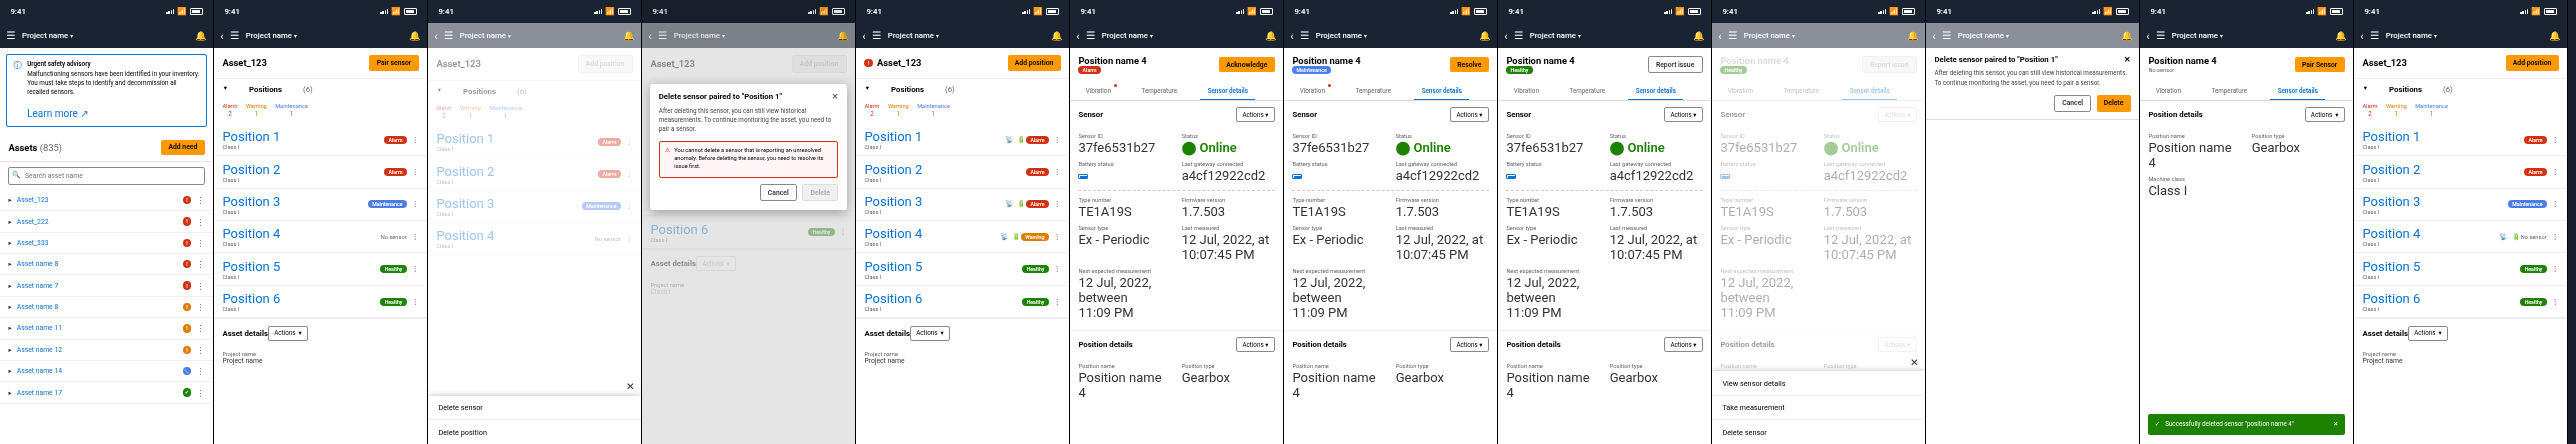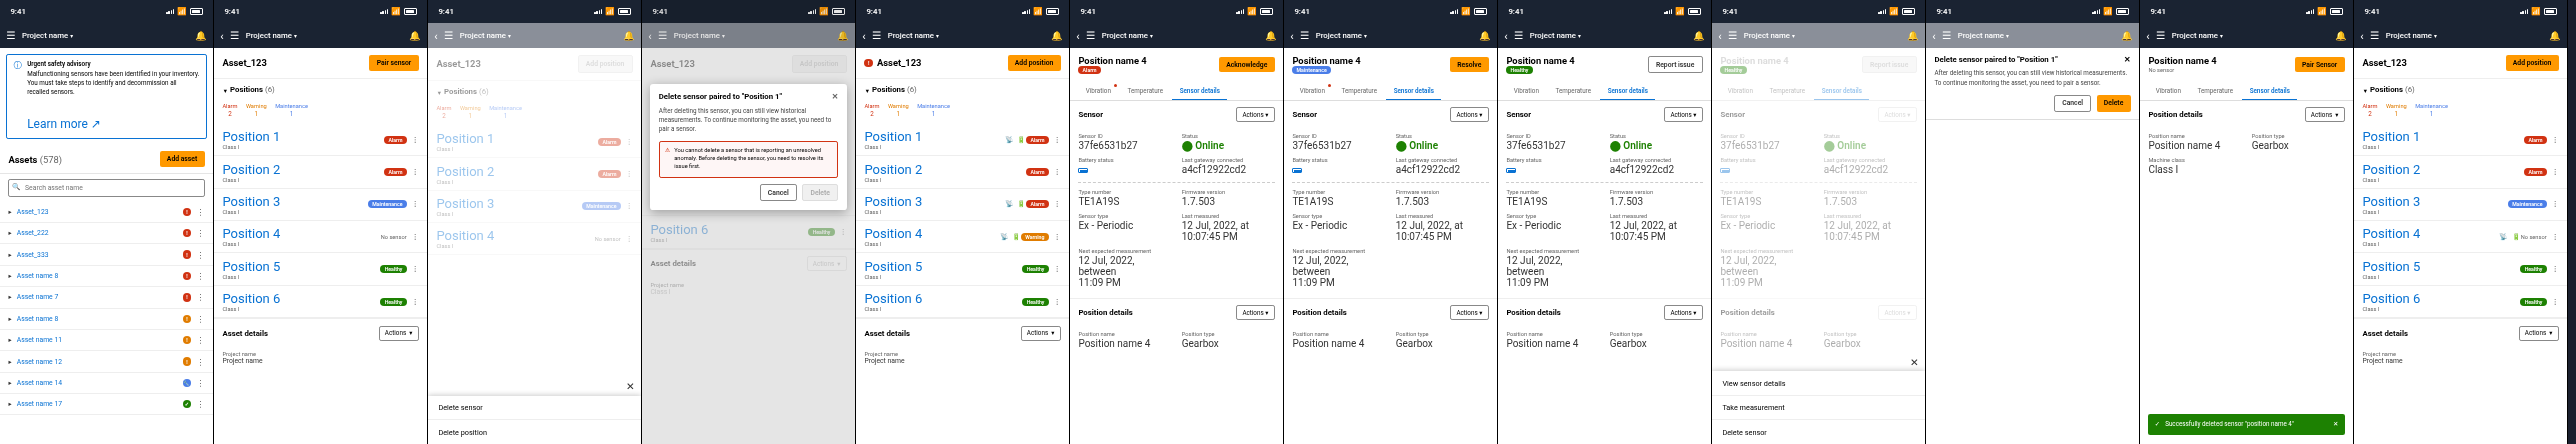--- a/index.html
+++ b/index.html
@@ -19,21 +19,21 @@
 .navbar .menu{font-size:10.4px;cursor:pointer}
 .navbar .title{flex:1;font-size:7.8px;font-weight:500}
 .navbar .chev{font-size:5.7px;margin-left:2.1px}
 .navbar .bell{font-size:9.4px;cursor:pointer}
 .content{flex:1;overflow-y:auto;background:#fff;font-size:6.8px}
 .dimmed{opacity:0.4;pointer-events:none}
 .advisory{margin:6.3px;border:0.5px solid #0972d3;border-radius:2.1px;padding:5.2px 6.3px;display:flex;gap:5.2px}
 .advisory .icon{color:#0972d3;font-size:8.4px}
 .advisory .body{flex:1;font-size:6.3px;line-height:1.4}
 .advisory .body .t{font-weight:600;margin-bottom:1px}
-.advisory .link{color:#0972d3;font-size:12px;margin-top:19px;display:inline-block}
+.advisory .link{color:#0972d3;font-size:10px;margin-top:10px;display:inline-block}
 .section-hd{display:flex;align-items:center;justify-content:space-between;padding:6.3px 8.4px;border-bottom:0.5px solid #e5e5e5}
 .section-hd h2{font-size:9.4px;font-weight:700}
 .section-hd .count{color:#666;font-weight:400}
 .btn{border:none;padding:3.7px 7.3px;border-radius:2.1px;font-size:6.8px;font-weight:600;cursor:pointer}
 .btn-primary{background:#ff9900;color:#000}
 .btn-outline{background:#fff;border:0.5px solid #888;color:#333}
 .btn-disabled{background:#f0f0f0;border:0.5px solid #ddd;color:#aaa;cursor:not-allowed}
 .search{margin:5.2px 8.4px;position:relative}
 .search input{width:100%;padding:3.7px 5.2px 3.7px 15.7px;border:0.5px solid #888;border-radius:2.1px;font-size:6.8px}
 .search .mag{position:absolute;left:4.2px;top:3.7px;color:#666}
@@ -42,65 +42,65 @@
 .listrow .name{flex:1;font-size:6.8px;color:#0972d3}
 .listrow .dots{color:#666;cursor:pointer;font-size:8.4px}
 .status-dot{width:8.4px;height:8.4px;border-radius:50%;display:inline-flex;align-items:center;justify-content:center;font-size:5.2px;color:#fff;font-weight:bold}
 .sd-alarm{background:#d13212}
 .sd-warn{background:#e07c00}
 .sd-maint{background:#4a7de8}
 .sd-ok{background:#1d8102}
 .asset-hd{padding:7.3px 8.4px;display:flex;align-items:center;justify-content:space-between;gap:5.2px}
 .asset-hd h2{font-size:9.4px;font-weight:700;display:flex;align-items:center;gap:4.2px}
 .asset-hd h2.light{color:#aaa}
-.collapse{padding:6.3px 8.4px;border-top:0.5px solid #eee;display:flex;align-items:flex-end;gap:2px;font-size:7.8px;font-weight:700}
+.collapse{padding:6.3px 8.4px;border-top:0.5px solid #eee;display:flex;align-items:flex-start;gap:21px;font-size:7.8px;font-weight:700}
 .collapse .tri{font-size:5.7px}
 .badges{display:flex;gap:8.4px;padding:2.1px 8.4px 6.3px;font-size:6.3px}
 .badges .b{display:flex;flex-direction:column;align-items:center;gap:1px}
 .badges .b .lbl{font-size:5.7px}
 .badges .alarm{color:#d13212}
 .badges .warning{color:#e07c00}
 .badges .maint{color:#4a7de8}
 .posrow{display:flex;align-items:center;padding:5.2px 8.4px;border-bottom:0.5px solid #eee}
 .posrow .info{flex:1}
 .posrow .info .n{font-size:13px;color:#0972d3}
 .posrow .info .c{font-size:5.7px;color:#666}
 .pill{padding:1px 4.2px;border-radius:5.2px;font-size:5.2px;font-weight:600;color:#fff}
 .pill-alarm{background:#d13212}
 .pill-warn{background:#e07c00}
 .pill-maint{background:#4a7de8}
 .pill-ok{background:#1d8102}
 .nosensor{font-size:5.7px;color:#666}
-.details-hd{padding:6.3px 8.4px;border-top:0.5px solid #eee;display:flex;align-items:center;justify-content:space-between}
+.details-hd{padding:6.3px 8.4px;border-top:0.5px solid #eee;display:flex;align-items:center;}
 .details-hd h3{font-size:7.8px;font-weight:700}
 .dropdown{border:0.5px solid #888;padding:2.6px 5.2px;border-radius:2.1px;font-size:6.3px;display:inline-flex;align-items:center;gap:3.1px;cursor:pointer}
 .dropdown.disabled{border-color:#ddd;color:#aaa}
 .kv{padding:4.2px 8.4px}
 .kv .k{font-size:5.7px;color:#666}
 .kv .v{font-size:6.8px;color:#333}
 .ctx-menu{position:absolute;bottom:0;left:0;right:0;background:#fff;box-shadow:0 -1px 5.2px rgba(0,0,0,0.2);z-index:5}
 .ctx-menu .item{padding:7.3px 10.4px;border-bottom:0.5px solid #eee;font-size:7.3px;cursor:pointer}
 .ctx-close{position:absolute;right:6.3px;top:-15.7px;font-size:10.4px;cursor:pointer;color:#333}
 .alert-modal{position:absolute;top:84px;left:8.4px;right:8.4px;background:#fff;border-radius:3.1px;box-shadow:0 2.1px 10.4px rgba(0,0,0,0.3);padding:8.4px;z-index:10}
 .alert-modal .ttl{font-size:7.8px;font-weight:700;margin-bottom:5.2px;display:flex;justify-content:space-between}
 .alert-modal .close{cursor:pointer;color:#666}
 .alert-modal .desc{font-size:6.3px;line-height:1.5;color:#444;margin-bottom:6.3px}
 .warn-box{border:0.5px solid #d13212;background:#fef6f6;border-radius:2.1px;padding:5.2px;display:flex;gap:4.2px;font-size:5.7px;line-height:1.4;margin-bottom:6.3px}
 .warn-box .icn{color:#d13212}
 .alert-modal .actions{display:flex;justify-content:flex-end;gap:5.2px}
-.tabs{display:flex;border-bottom:0.5px solid #ddd;padding:0 8.4px;gap:2px}
+.tabs{display:flex;border-bottom:0.5px solid #ddd;padding:0 8.4px;gap:16px}
 .tabs .tab{padding:5.2px 7.3px;font-size:6.3px;color:#666;cursor:pointer;position:relative}
 .tabs .tab.active{color:#0972d3;font-weight:600}
 .tabs .tab.active:after{content:"";position:absolute;bottom:-0.5px;left:0;right:0;height:1px;background:#0972d3}
 .tabs .tab .dot{position:absolute;top:2.1px;right:1px;width:3.1px;height:3.1px;border-radius:50%;background:#d13212}
 .sub-hd{padding:6.3px 8.4px;display:flex;justify-content:space-between;align-items:center}
 .sub-hd h3{font-size:7.8px;font-weight:700}
 .grid2{display:grid;grid-template-columns:1fr 1fr;gap:6.3px 10.4px;padding:4.2px 8.4px}
 .grid2 .cell .k{font-size:5.7px;color:#666;margin-bottom:1px}
-.grid2 .cell .v{font-size:10px;color:#333}
+.grid2 .cell .v{font-size:13px;color:#333}
 .grid2 .cell .online{color:#1d8102;font-weight:600}
 .sep{border-top:0.5px dashed #ccc;margin:2.1px 8.4px}
 .battery-icon{display:inline-block;width:9.4px;height:5.2px;border:0.5px solid #0972d3;border-radius:1px;position:relative;vertical-align:middle}
 .battery-icon:after{content:"";position:absolute;right:-1.6px;top:1px;width:1px;height:2.1px;background:#0972d3}
 .battery-icon:before{content:"";position:absolute;left:0.5px;top:0.5px;width:6.8px;height:3.1px;background:#0972d3}
 .top-panel{background:#fff;border-bottom:0.5px solid #ddd;padding:7.3px 8.4px}
 .top-panel .ttl{font-size:7.8px;font-weight:700;display:flex;justify-content:space-between;margin-bottom:5.2px}
 .top-panel .desc{font-size:6.3px;line-height:1.5;color:#444;margin-bottom:6.3px}
 .top-panel .actions{display:flex;justify-content:flex-end;gap:5.2px}
 .toast{position:absolute;bottom:10.4px;left:8.4px;right:8.4px;background:#1d8102;color:#fff;padding:6.3px;border-radius:2.1px;display:flex;align-items:center;gap:5.2px;font-size:6.3px}
@@ -134,22 +134,22 @@
   <div class="content">
     <div class="advisory">
       <span class="icon">ⓘ</span>
       <div class="body">
         <div class="t">Urgent safety advisory</div>
         <div>Malfunctioning sensors have been identified in your inventory. You must take steps to identify and decommission all recalled sensors.</div>
         <a class="link"><span>Learn more</span> ↗</a>
       </div>
     </div>
     <div class="section-hd">
-      <h2><span>Assets</span> <span class="count">(578)</span></h2>
-      <button class="btn btn-primary">Add asset</button>
+      <h2><span>Assets</span> <span class="count">(835)</span></h2>
+      <button class="btn btn-primary">Add need</button>
     </div>
     <div class="search">
       <span class="mag">🔍</span>
       <input placeholder="Search asset name" style="">
     </div>
     <div id="assets-list">
         <div class="listrow">
     <span class="caret">▸</span>
     <span class="name">Asset_123</span>
     <span class="status-dot sd-alarm">!</span>

